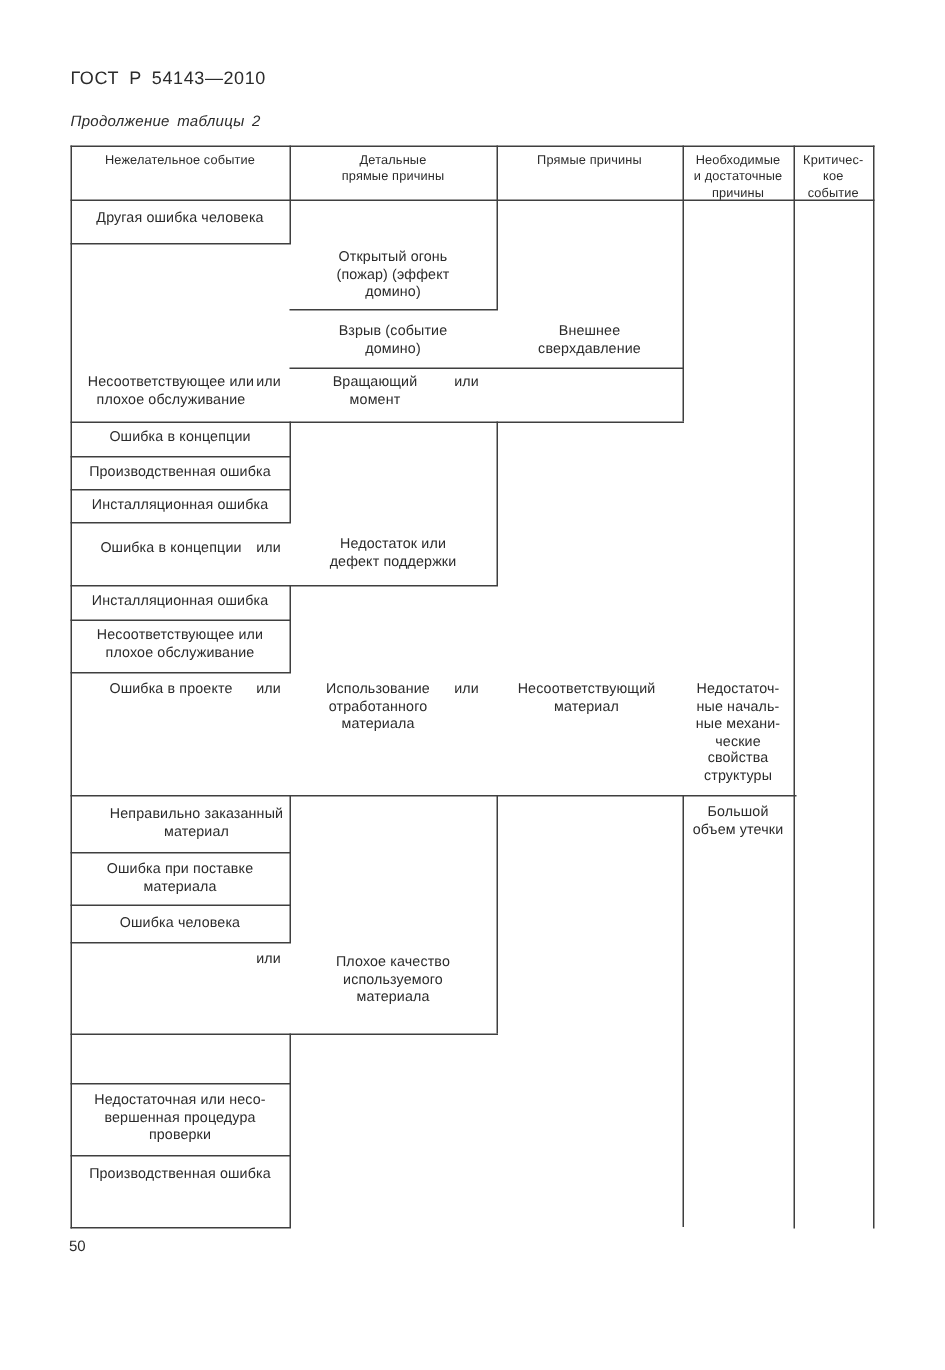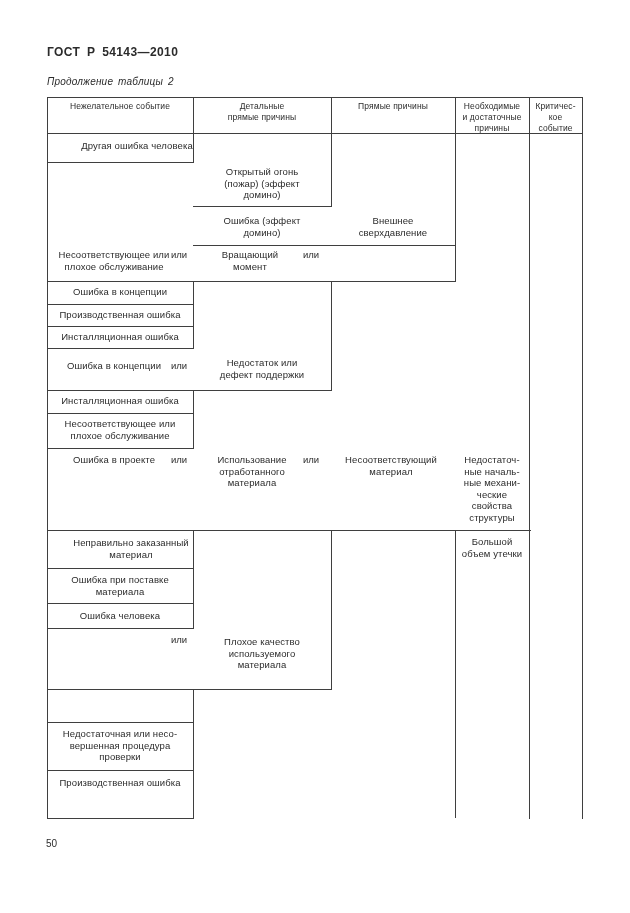--- a/index.html
+++ b/index.html
@@ -10,23 +10,23 @@
   }
   .hl, .vl { position:absolute; background:#3f3f3f; }
   .hl { height:1px; }
   .vl { width:1px; }
   .txt {
     position:absolute; white-space:pre-line; text-align:center;
     font-size:9.5px; line-height:11.5px; letter-spacing:0.1px;
   }
   .hdr { font-size:8.5px; line-height:10.8px; }
   .conn { position:absolute; font-size:9.5px; line-height:11.5px; width:26px; text-align:center; }
-  .doc-title { position:absolute; left:47px; top:45px; font-weight:bold; font-size:12px; letter-spacing:0.4px; word-spacing:3px; }
+  .doc-title { position:absolute; left:47px; top:45px; font-weight:normal; font-size:12px; letter-spacing:0.4px; word-spacing:3px; }
   .caption { position:absolute; left:47px; top:76px; font-style:italic; font-size:10px; letter-spacing:0.2px; word-spacing:2px; }
-  .pagenum { position:absolute; left:46px; top:826px; font-size:10px;margin-top:12px; }
+  .pagenum { position:absolute; left:46px; top:826px; font-size:10px; }
 </style>
 </head>
 <body>
 
 <div class="page">
 
   <div class="doc-title">ГОСТ Р 54143—2010</div>
   <div class="caption">Продолжение таблицы 2</div>
 
   <div class="hl" style="left:47px;top:97px;width:536px"></div>
@@ -68,25 +68,25 @@
   <div class="txt hdr" style="left:194px;top:101px;width:136px">Детальные
 прямые причины</div>
   <div class="txt hdr" style="left:332px;top:101px;width:122px">Прямые причины</div>
   <div class="txt hdr" style="left:456px;top:101px;width:72px">Необходимые
 и достаточные
 причины</div>
   <div class="txt hdr" style="left:530px;top:101px;width:51px">Критичес-
 кое
 событие</div>
 
-  <div class="txt" style="left:65px;top:140px;width:144px">Другая ошибка человека</div>
+  <div class="txt" style="left:48px;top:140px;width:144px">Другая ошибка человека</div>
   <div class="txt" style="left:194px;top:166px;width:136px">Открытый огонь
 (пожар) (эффект
 домино)</div>
-  <div class="txt" style="left:194px;top:215px;width:136px">Ошибка (эффект
+  <div class="txt" style="left:194px;top:215px;width:136px">Взрыв (событие
 домино)</div>
   <div class="txt" style="left:332px;top:215px;width:122px">Внешнее
 сверхдавление</div>
   <div class="txt" style="left:48px;top:249px;width:132px">Несоответствующее или
 плохое обслуживание</div>
   <div class="conn" style="left:166px;top:249px">или</div>
   <div class="txt" style="left:194px;top:249px;width:112px">Вращающий
 момент</div>
   <div class="conn" style="left:298px;top:249px">или</div>
 

